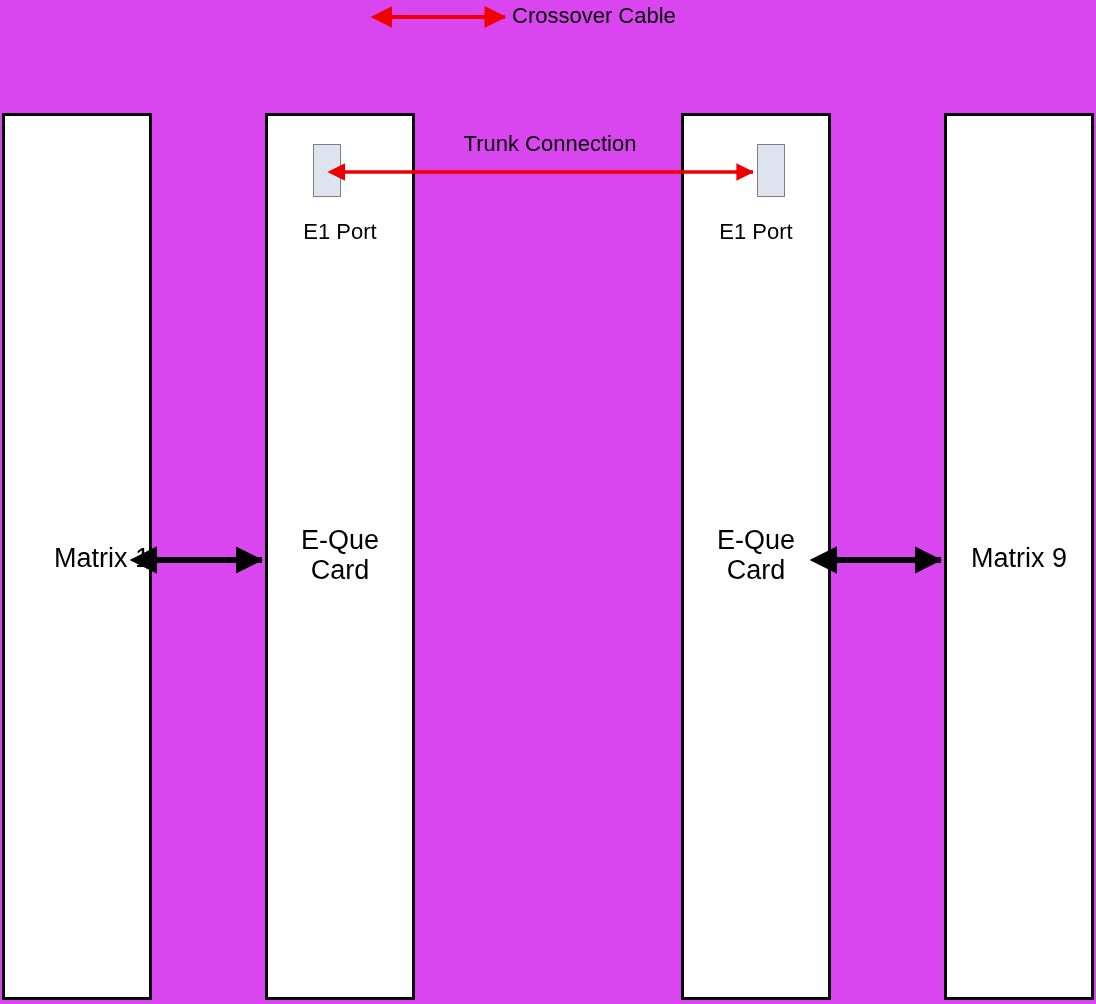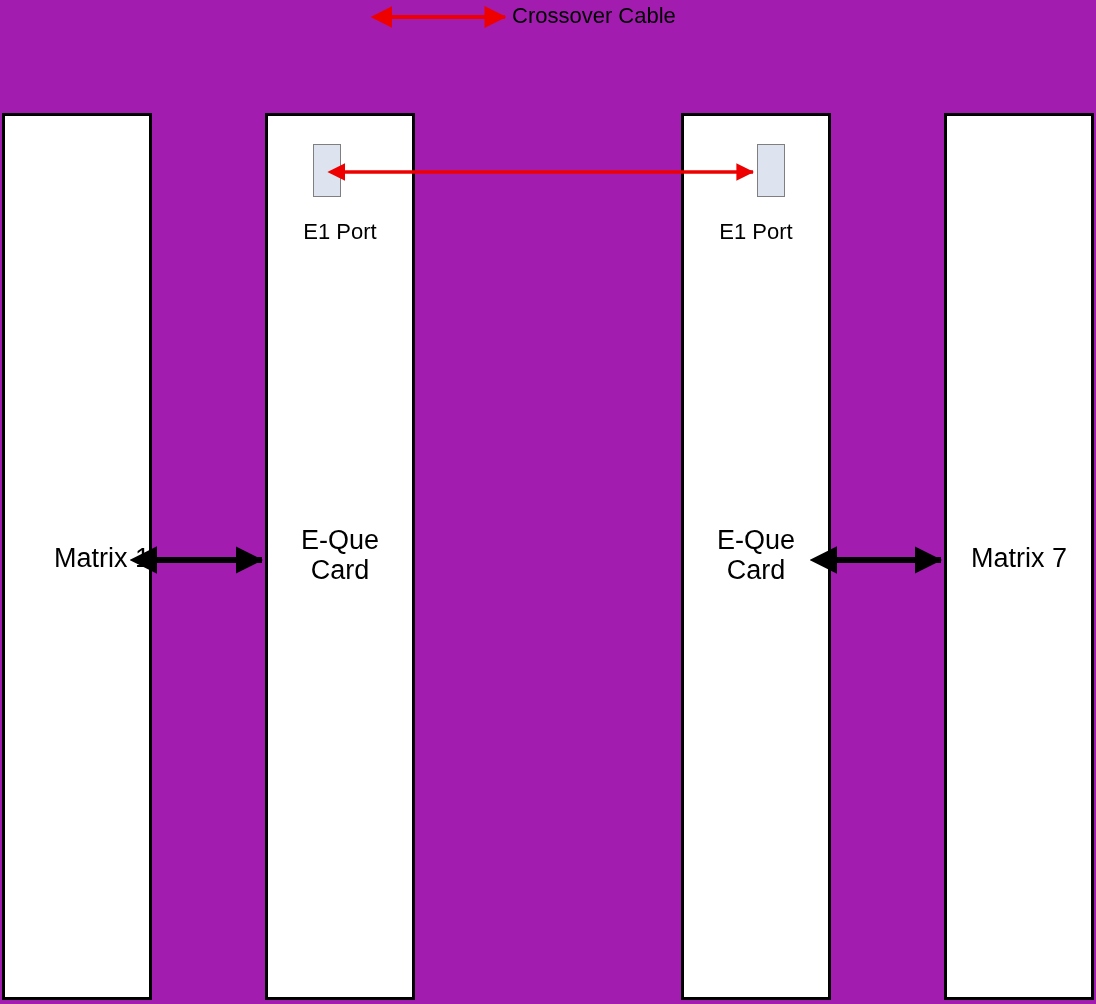--- a/index.html
+++ b/index.html
@@ -9,21 +9,21 @@
     background: #ffffff;
   }
   body {
     font-family: "Liberation Sans", sans-serif;
     color: #000000;
   }
   #canvas {
     position: relative;
     width: 1096px;
     height: 1004px;
-    background: #a21caf;
+    background: #d946ef;
     overflow: hidden;
   }
 
   
   .chassis {
     position: absolute;
     box-sizing: border-box;
     border: 3px solid #000000;
     background: #ffffff;
   }
@@ -100,28 +100,29 @@
 
     <line x1="344" y1="172" x2="753" y2="172" stroke="#ee0000" stroke-width="3.4" marker-start="url(#red-head-l)" marker-end="url(#red-head-r)"></line>
 
     <line x1="156" y1="560" x2="262" y2="560" stroke="#000000" stroke-width="6" marker-start="url(#blk-head-l)" marker-end="url(#blk-head-r)"></line>
 
     <line x1="836" y1="560" x2="941" y2="560" stroke="#000000" stroke-width="6" marker-start="url(#blk-head-l)" marker-end="url(#blk-head-r)"></line>
   </svg>
 
   <div class="label label-mid" style="left:512px; top:4px; width:260px; text-align:left;">Crossover Cable</div>
 
+  <div class="label label-mid" style="left:425px; top:132px; width:250px;">Trunk Connection</div>
 
   <div class="label label-mid" style="left:267px; top:220px; width:146px;">E1 Port</div>
 
   <div class="label label-mid" style="left:683px; top:220px; width:146px;">E1 Port</div>
 
   <div class="label label-big" style="left:4px; top:543px; width:146px;text-align:right;">Matrix 1</div>
 
   <div class="label label-big" style="left:267px; top:525px; width:146px;">E-Que
 Card</div>
 
   <div class="label label-big" style="left:683px; top:525px; width:146px;">E-Que
 Card</div>
 
-  <div class="label label-big" style="left:946px; top:543px; width:146px;">Matrix 7</div>
+  <div class="label label-big" style="left:946px; top:543px; width:146px;">Matrix 9</div>
 
 </div>
 
 </body></html>

